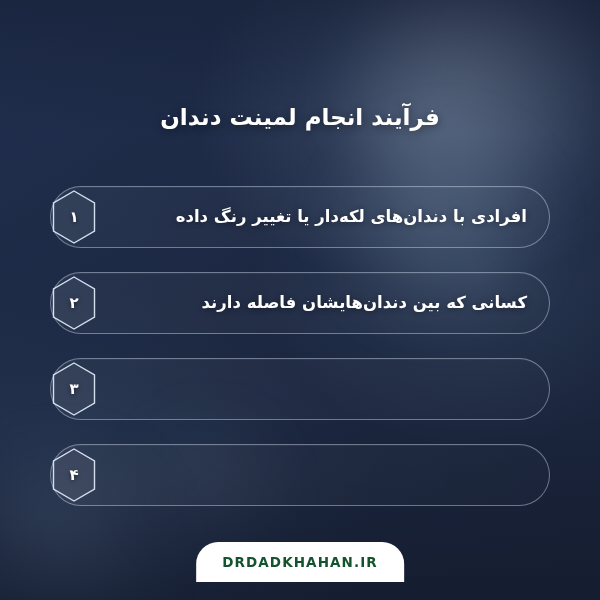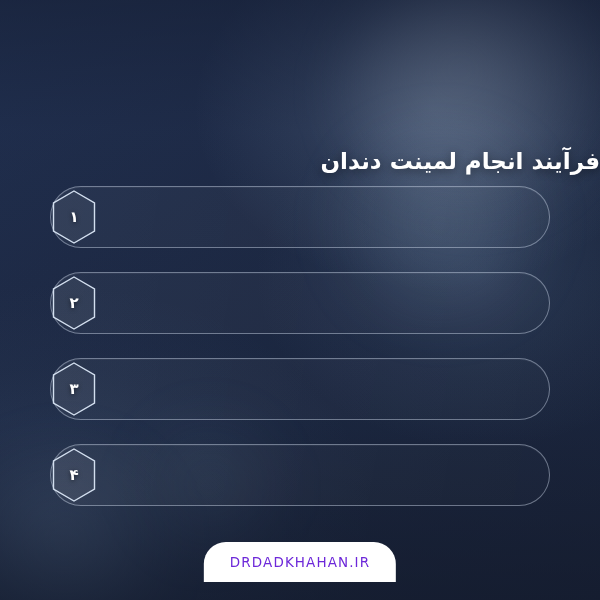--- a/index.html
+++ b/index.html
@@ -60,27 +60,26 @@
     background:
       linear-gradient(to bottom, rgba(20,28,48,0.55) 0%, rgba(20,28,48,0.12) 22%, rgba(20,28,48,0.10) 70%, rgba(18,25,42,0.62) 100%);
     pointer-events: none;
   }
 
   .title {
     position: absolute;
     top: 104px;
     left: 0;
     right: 0;
-    text-align: right;
+    text-align: center;
     color: #ffffff;
     font-size: 23px;
     font-weight: bold;
     letter-spacing: 0.2px;
     text-shadow: 0 2px 10px rgba(0,0,0,0.45);
-    margin-top: 44px;
   }
 
   .steps {
     position: absolute;
     top: 186px;
     left: 50px;
     right: 50px;
     display: flex;
     flex-direction: column;
     gap: 24px;
@@ -145,23 +144,23 @@
     height: 40px;
     background: #ffffff;
     border-radius: 22px 22px 0 0;
     display: flex;
     align-items: center;
     justify-content: center;
     padding: 0 26px;
     box-sizing: border-box;
   }
   .footer-text {
-    color: #6d28d9;
+    color: #14532d;
     font-size: 13.5px;
-    font-weight: normal;
+    font-weight: bold;
     letter-spacing: 1.1px;
     direction: ltr;
     text-align: center;
   }
 </style>
 </head>
 <body>
 
 <div id="infographic">
 
@@ -175,29 +174,31 @@
 
   <div class="steps">
 
     <div class="step">
       <div class="badge">
         <svg viewBox="0 0 58 58" aria-hidden="true">
           <polygon points="29,3 49.5,15 49.5,43 29,55 8.5,43 8.5,15" fill="rgba(255,255,255,0.06)" stroke="#d3dfef" stroke-width="1.4"></polygon>
         </svg>
         <span class="badge-num">۱</span>
       </div>
+      <div class="step-text">افرادی با دندان‌های لکه‌دار یا تغییر رنگ داده</div>
     </div>
 
     <div class="step">
       <div class="badge">
         <svg viewBox="0 0 58 58" aria-hidden="true">
           <polygon points="29,3 49.5,15 49.5,43 29,55 8.5,43 8.5,15" fill="rgba(255,255,255,0.06)" stroke="#d3dfef" stroke-width="1.4"></polygon>
         </svg>
         <span class="badge-num">۲</span>
       </div>
+      <div class="step-text">کسانی که بین دندان‌هایشان فاصله دارند</div>
     </div>
 
     <div class="step">
       <div class="badge">
         <svg viewBox="0 0 58 58" aria-hidden="true">
           <polygon points="29,3 49.5,15 49.5,43 29,55 8.5,43 8.5,15" fill="rgba(255,255,255,0.06)" stroke="#d3dfef" stroke-width="1.4"></polygon>
         </svg>
         <span class="badge-num">۳</span>
       </div>
     </div>

